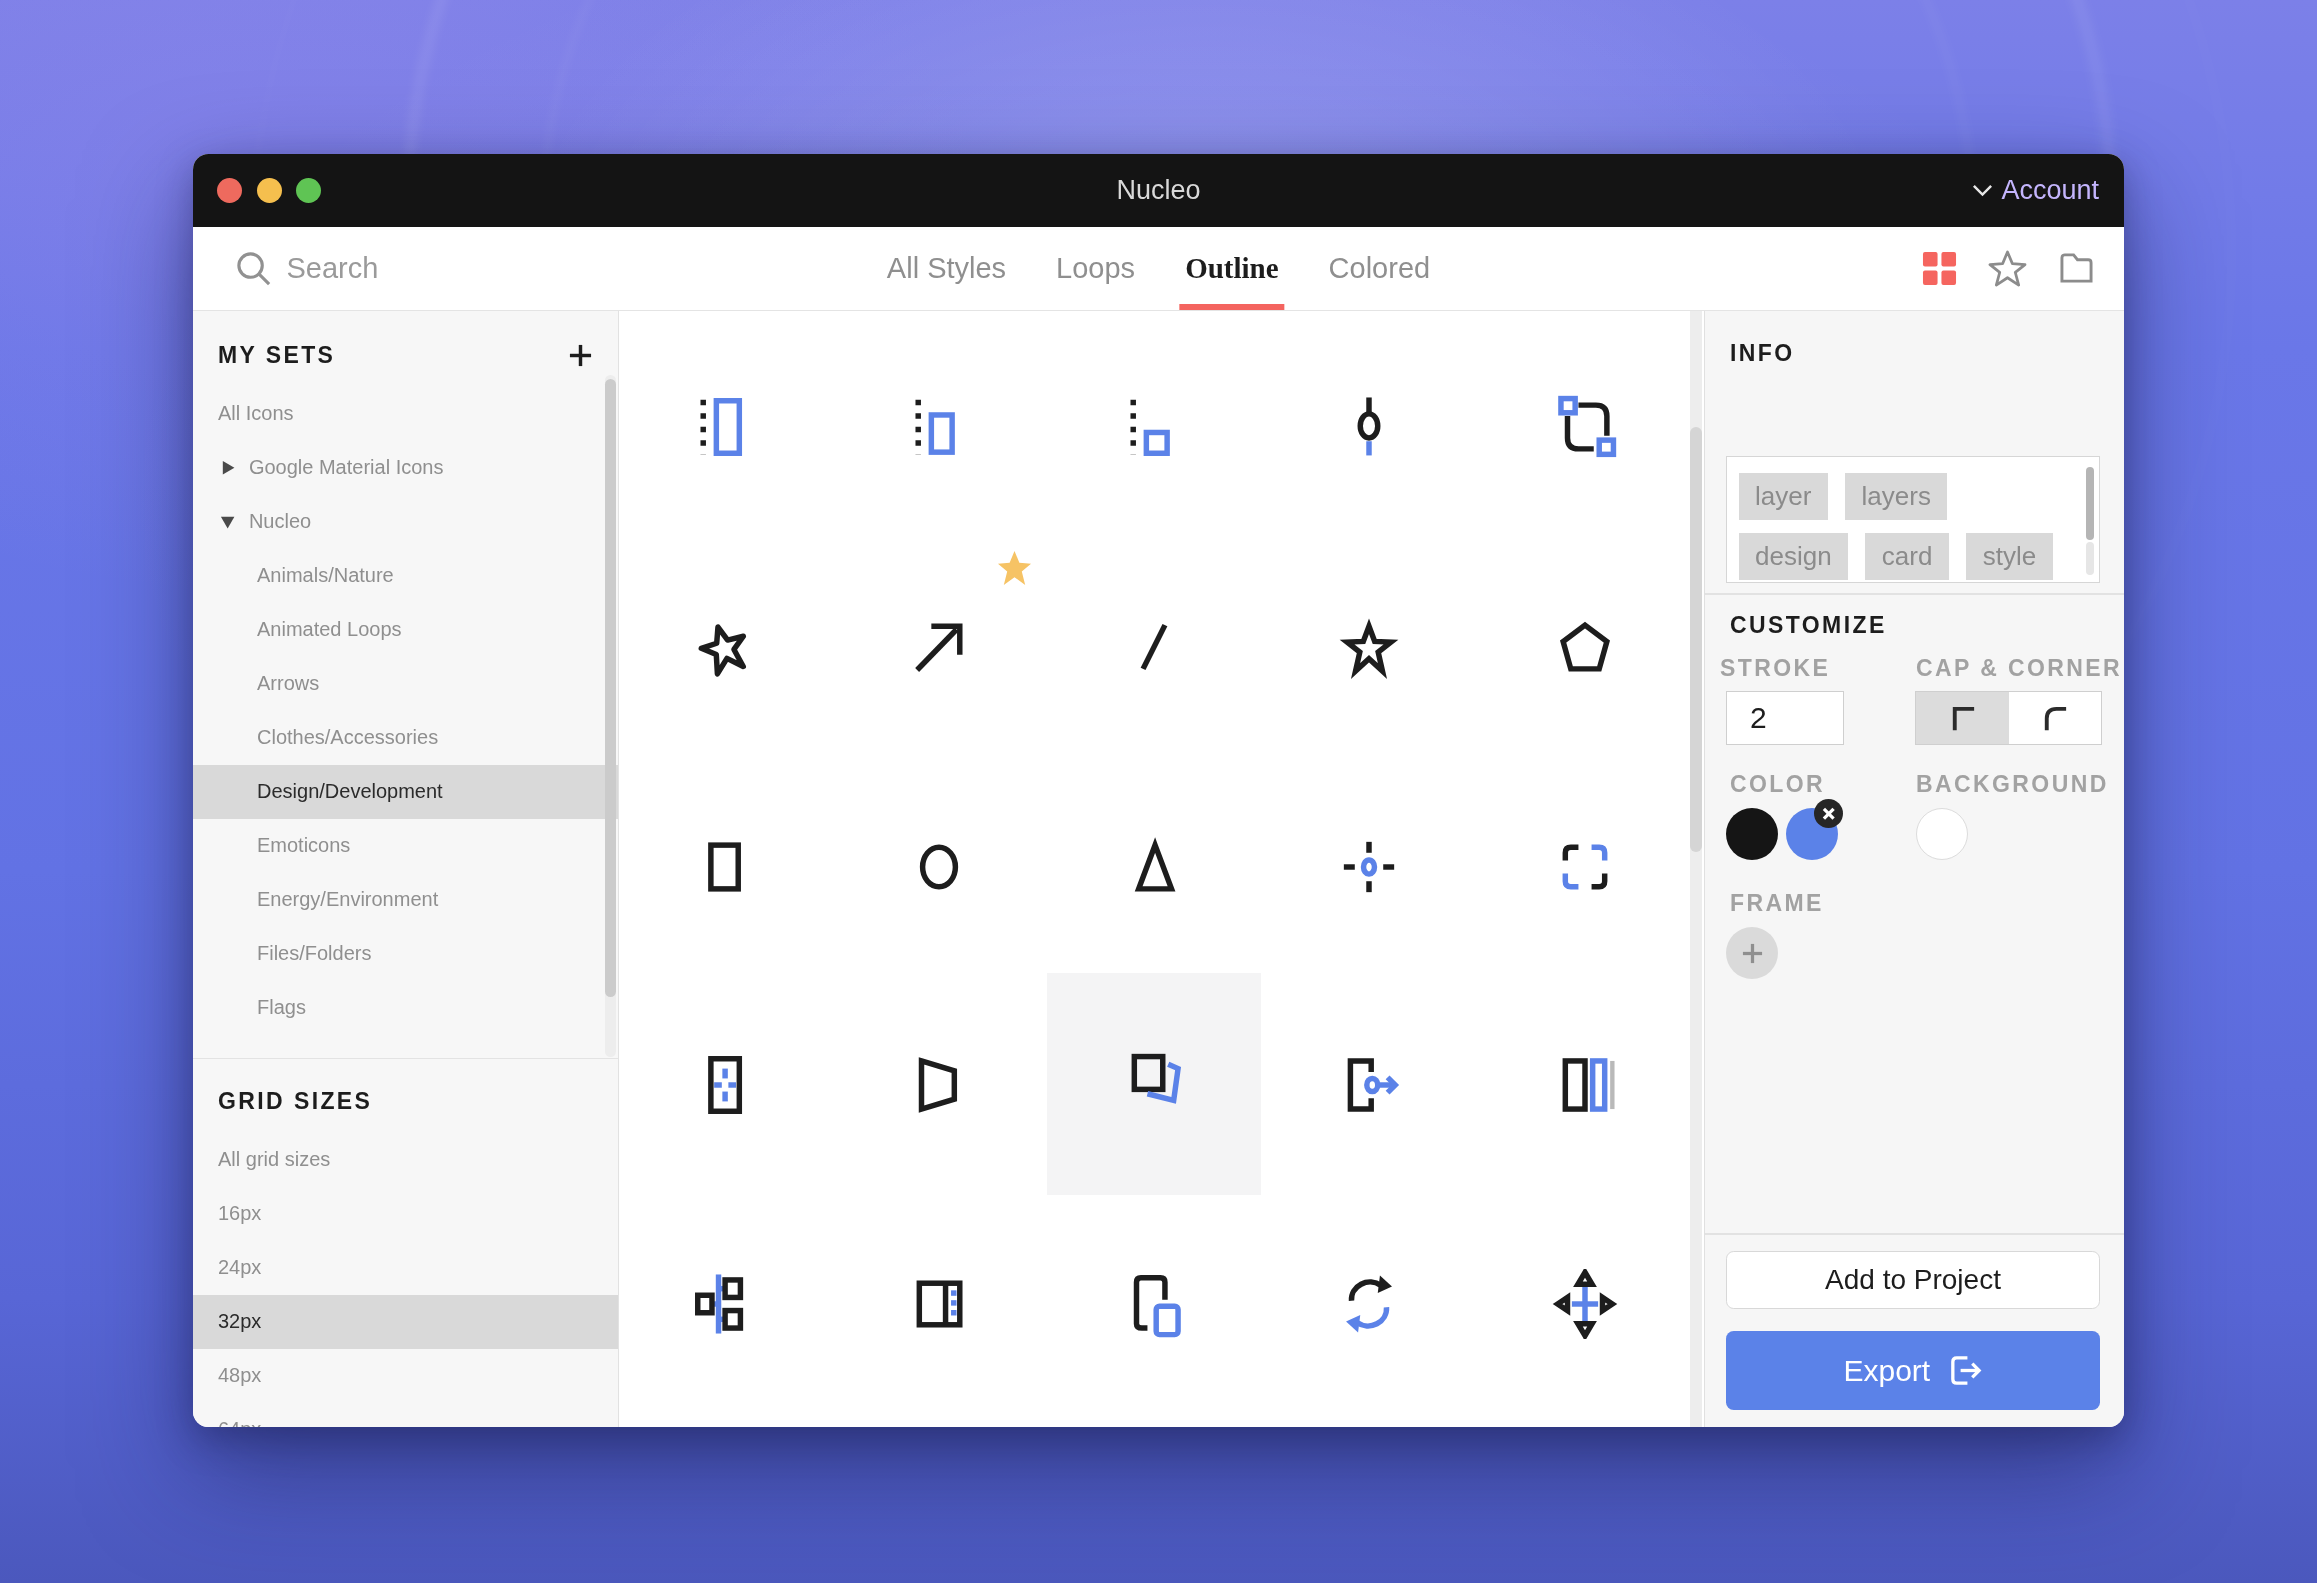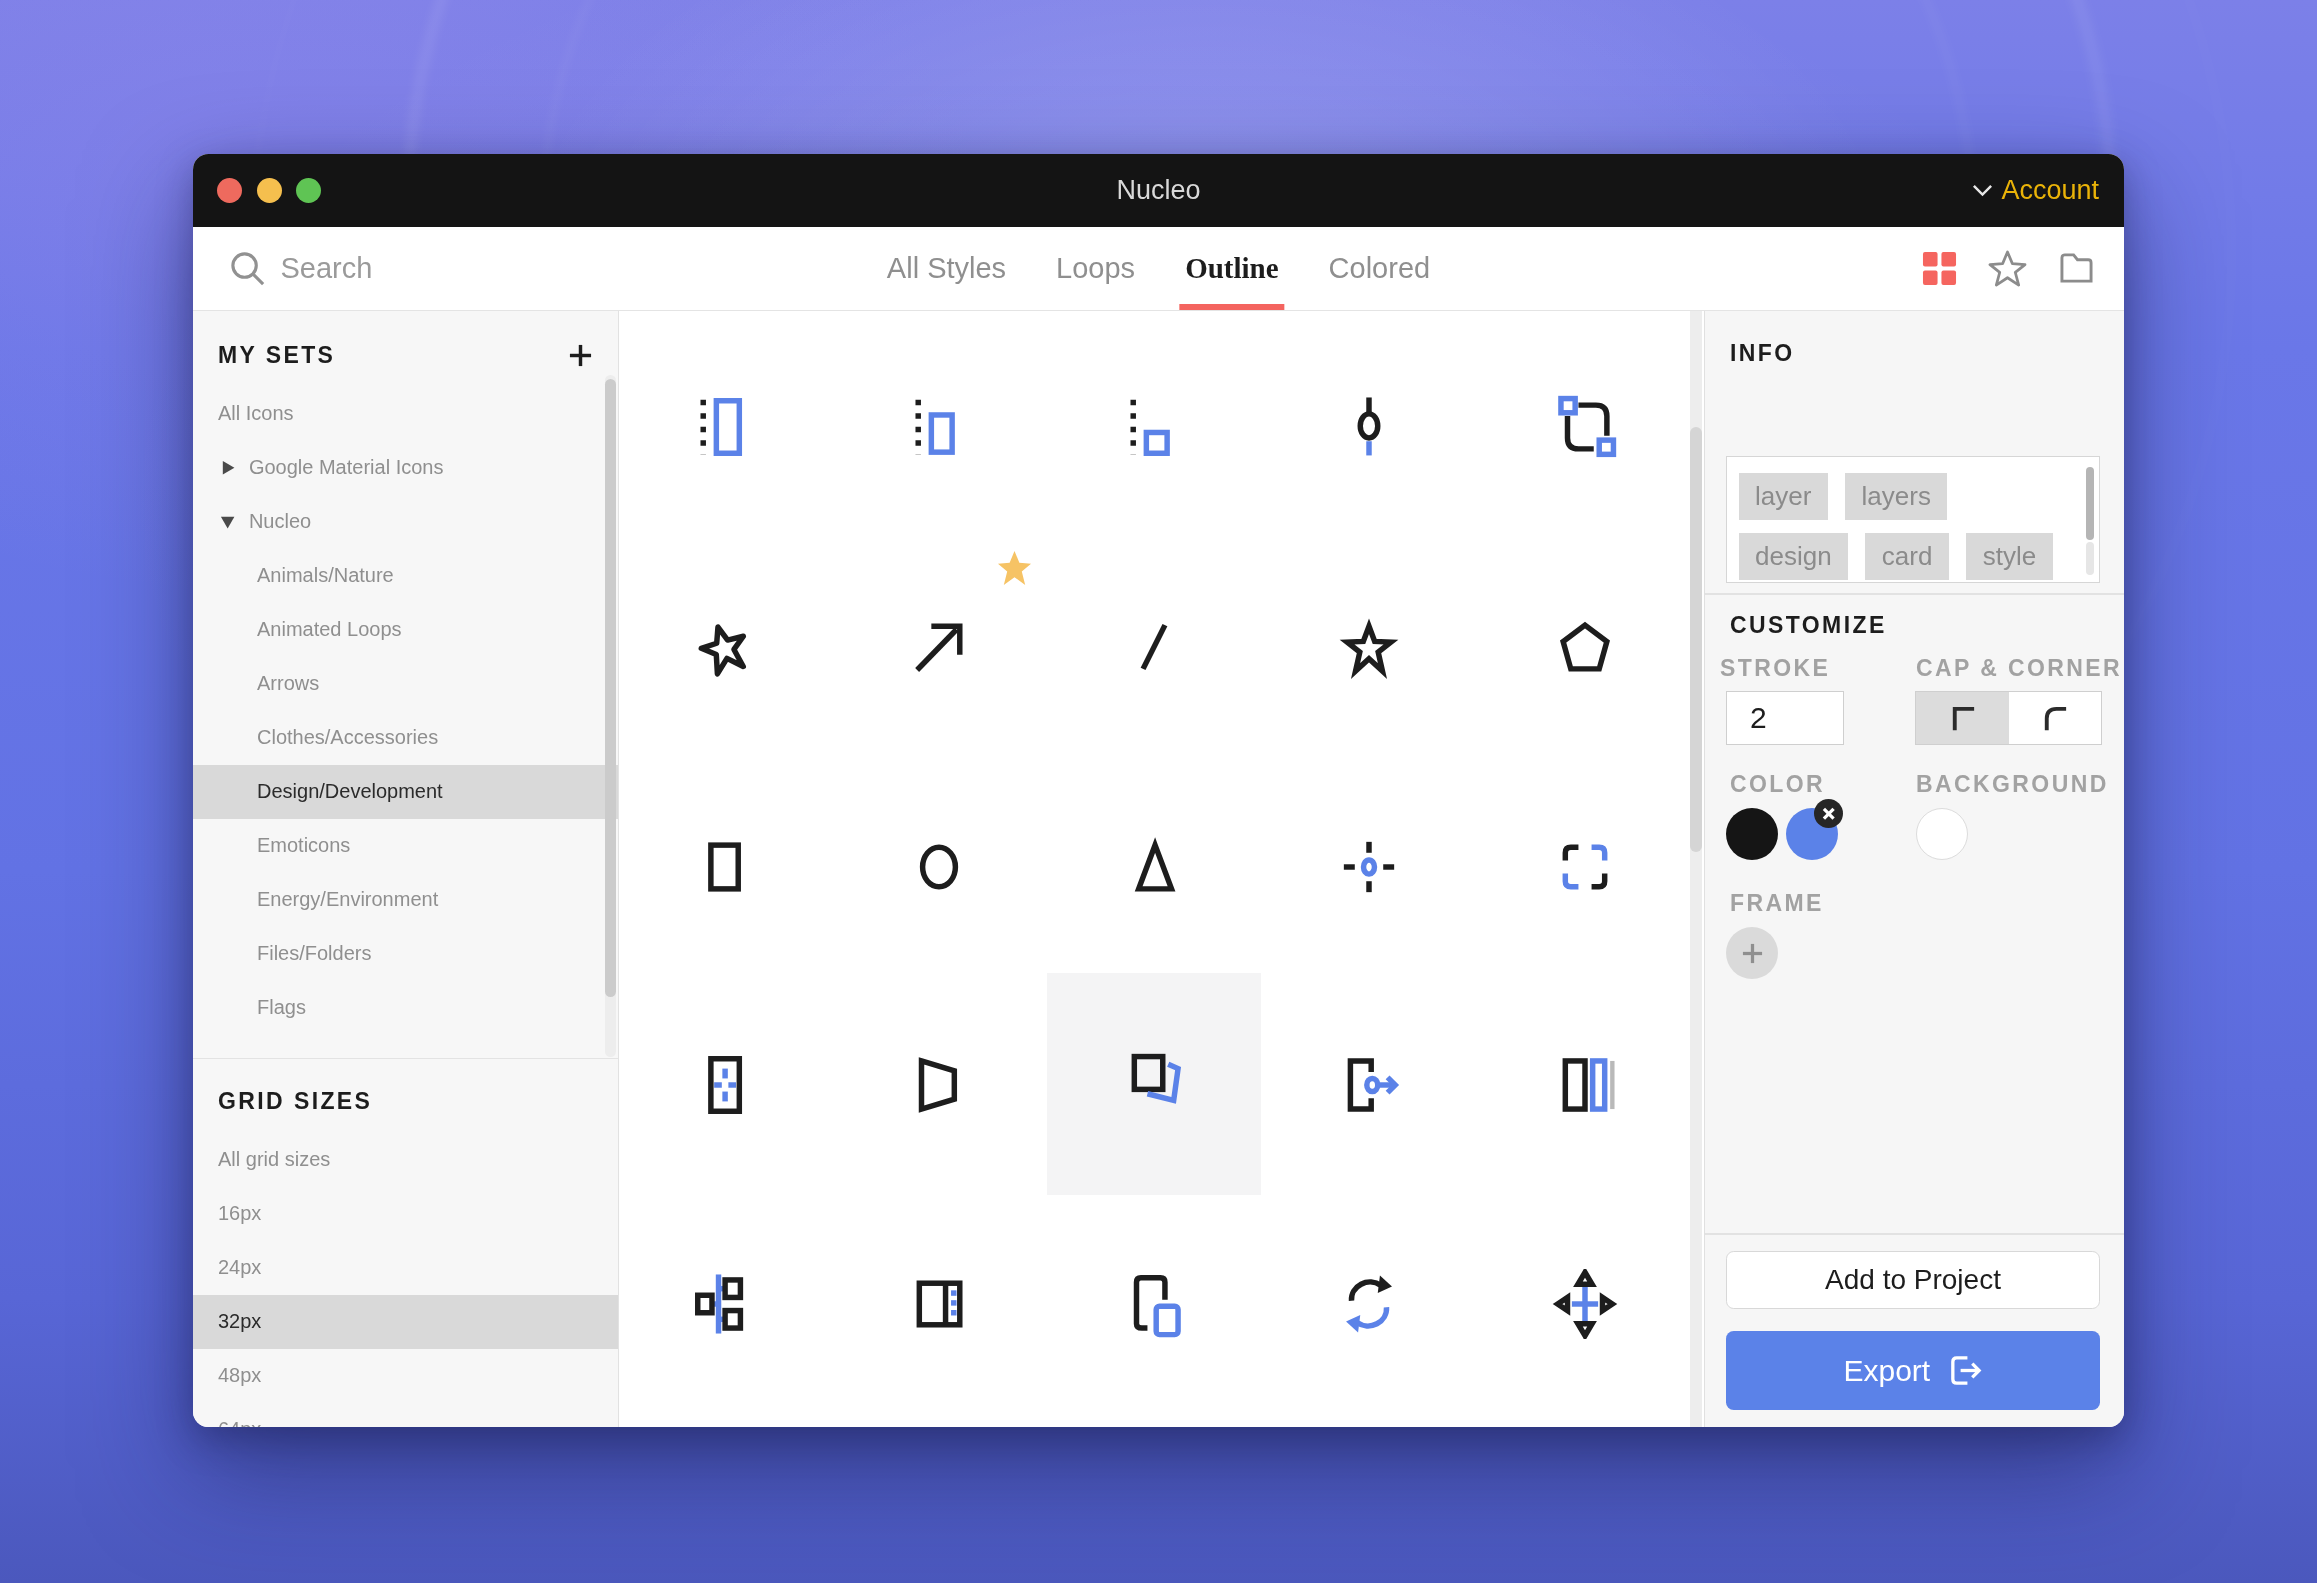--- a/index.html
+++ b/index.html
@@ -18,25 +18,25 @@
   .window{position:absolute;left:193px;top:154px;width:1931px;height:1273px;border-radius:15.4px;
     overflow:hidden;box-shadow:0 43px 106px rgba(22,26,75,0.5),0 11.6px 35px rgba(22,26,75,0.35);
     display:flex;flex-direction:column;background:#fff;}
 
   
   .titlebar{height:73px;background:#141414;flex:0 0 auto;position:relative;display:flex;align-items:center;}
   .traffic{display:flex;gap:14.5px;margin-left:24px;}
   .dot{width:25px;height:25px;border-radius:50%;}
   .dot.red{background:#ee6a5e;} .dot.yellow{background:#f5bf4e;} .dot.green{background:#5fc454;}
   .win-title{position:absolute;left:0;right:0;text-align:center;color:#d9d9d9;font-size:27px;}
-  .account{position:absolute;right:25px;display:flex;align-items:center;gap:7.7px;color:#eab308;font-size:27px;cursor:default;}
+  .account{position:absolute;right:25px;display:flex;align-items:center;gap:7.7px;color:#c4b5fd;font-size:27px;cursor:default;}
 
   
   .toolbar{height:83px;background:#fff;border-bottom:1.9px solid #e4e4e4;flex:0 0 auto;position:relative;
-    display:flex;align-items:center;}
+    display:flex;align-items:center;padding-left:6px;}
   .search{display:flex;align-items:center;gap:13.5px;margin-left:35px;color:#9a9a9a;font-size:29px;}
   .tabs{position:absolute;left:50%;transform:translateX(-50%);height:100%;display:flex;gap:50px;align-items:stretch;}
   .tab{display:flex;align-items:center;font-size:29px;color:#8f8f8f;position:relative;cursor:pointer;}
   .tab.active{color:#1d1d1d;font-weight:bold;font-family:Liberation Serif, serif;}
   .tab.active::after{content:"";position:absolute;left:-5.8px;right:-5.8px;bottom:0;height:5.8px;background:#f4645f;}
   .tb-icons{position:absolute;right:29px;display:flex;align-items:center;gap:31px;}
 
   
   .content{flex:1;display:flex;min-height:0;}
 

